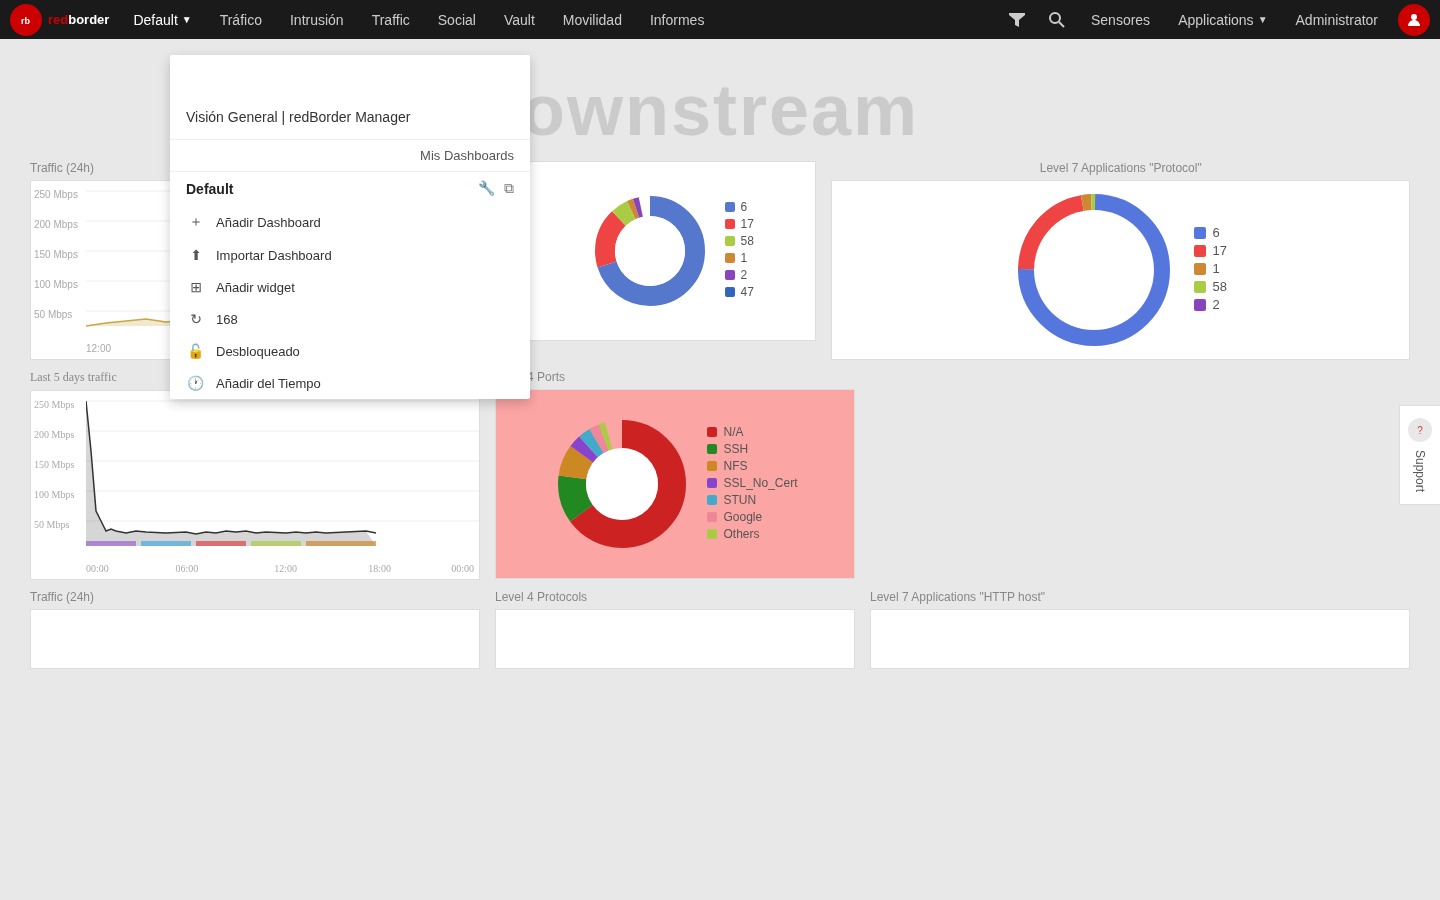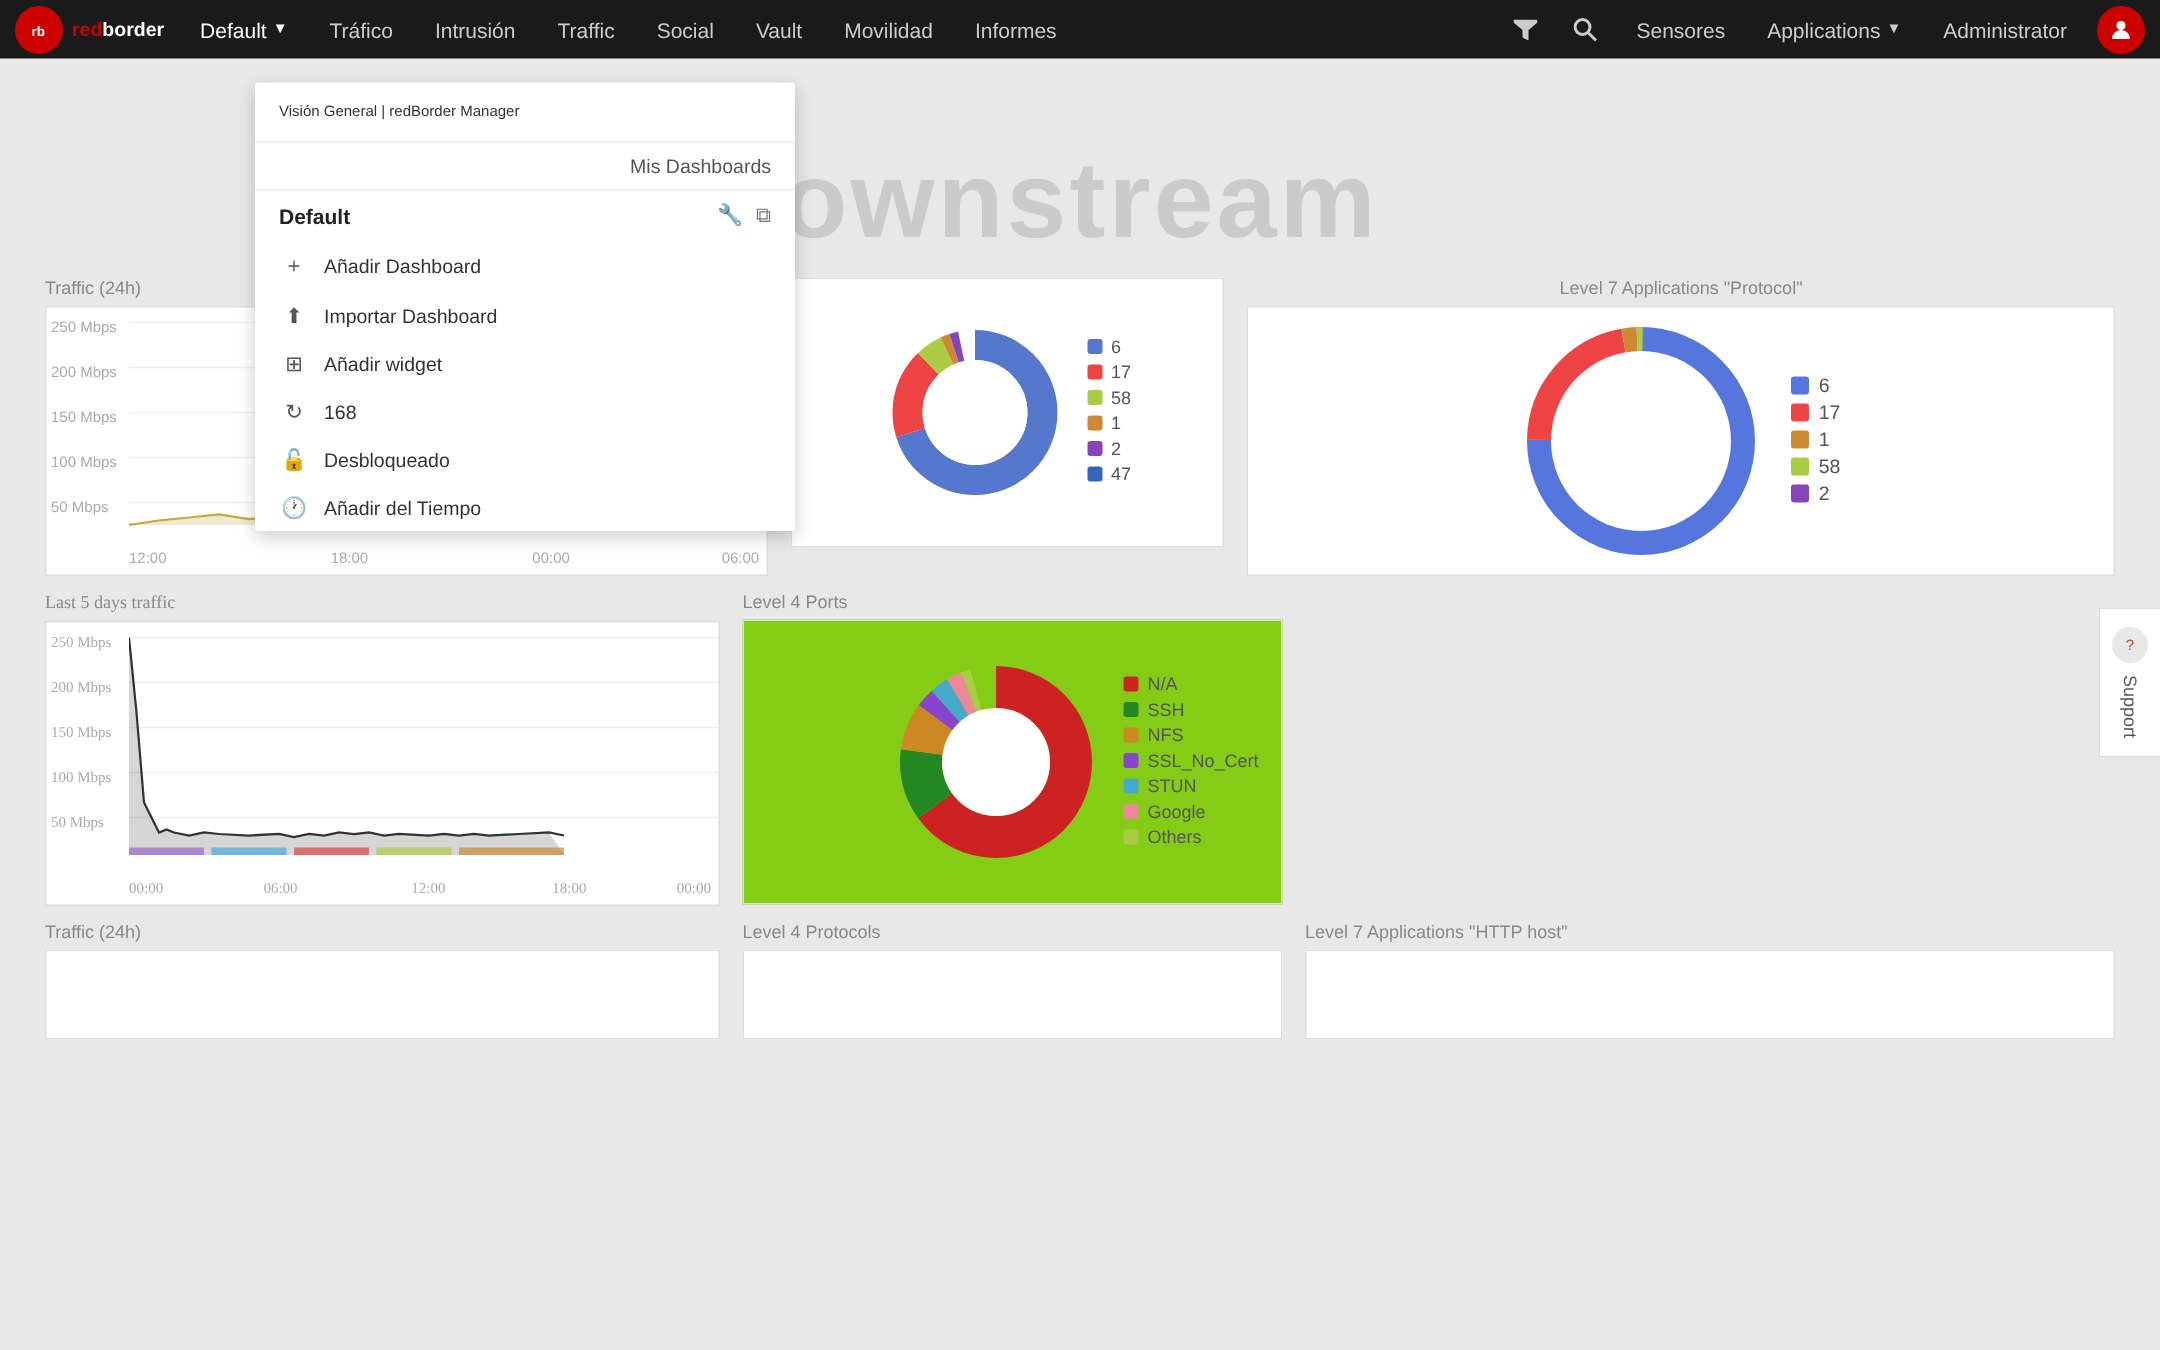--- a/index.html
+++ b/index.html
@@ -57,23 +57,24 @@
       top: 55px;
       left: 170px;
       background: white;
       width: 360px;
       box-shadow: 0 4px 12px rgba(0,0,0,0.2);
       z-index: 200;
       border-radius: 2px;
     }
     .dropdown-header {
       padding: 14px 16px;
-      font-size: 10px;
+      font-size: 14px;
       color: #333;
       border-bottom: 1px solid #eee;
+      margin-top: 40px;
     }
     .dropdown-my-dashboards {
       text-align: right;
       padding: 8px 16px;
       font-size: 13px;
       color: #555;
       border-bottom: 1px solid #eee;
     }
     .dropdown-section {
       padding: 8px 16px;
@@ -105,21 +106,20 @@
       margin-right: 10px;
       color: #555;
       font-size: 14px;
       display: flex; align-items: center; justify-content: center;
     }
 
     
     .content {
       padding: 10px;
       position: relative;
-      margin-top: 24px;
     }
     .legend-item {
       display: flex;
       align-items: center;
       margin-bottom: 3px;
     }
     .legend-dot {
       width: 10px; height: 10px;
       border-radius: 2px;
       margin-right: 6px;
@@ -407,21 +407,21 @@
         <span style="position:absolute; bottom:5px; left:55px; font-size:10px; color:#aaa;">00:00</span>
         <span style="position:absolute; bottom:5px; left:calc(55px + 20%); font-size:10px; color:#aaa;">06:00</span>
         <span style="position:absolute; bottom:5px; left:calc(55px + 42%); font-size:10px; color:#aaa;">12:00</span>
         <span style="position:absolute; bottom:5px; left:calc(55px + 63%); font-size:10px; color:#aaa;">18:00</span>
         <span style="position:absolute; bottom:5px; right:5px; font-size:10px; color:#aaa;">00:00</span>
       </div>
     </div>
 
     <div style="flex:0.8;">
       <div style="font-size:12px; color:#888; margin-bottom:5px;">Level 4 Ports</div>
-      <div style="background:#84cc16; border:1px solid #ddd; height:190px; display:flex; align-items:center; justify-content:flex-end; gap:15px; padding:15px;">
+      <div style="background:#fca5a5; border:1px solid #ddd; height:190px; display:flex; align-items:center; justify-content:center; gap:15px; padding:15px;">
         <svg width="140" height="140" viewBox="0 0 140 140">
 
           <circle cx="70" cy="70" r="50" fill="none" stroke="#cc2222" stroke-width="28" stroke-dasharray="204 110" stroke-dashoffset="0" transform="rotate(-90 70 70)"></circle>
 
           <circle cx="70" cy="70" r="50" fill="none" stroke="#228822" stroke-width="28" stroke-dasharray="38 276" stroke-dashoffset="-204" transform="rotate(-90 70 70)"></circle>
 
           <circle cx="70" cy="70" r="50" fill="none" stroke="#cc8822" stroke-width="28" stroke-dasharray="25 289" stroke-dashoffset="-242" transform="rotate(-90 70 70)"></circle>
 
           <circle cx="70" cy="70" r="50" fill="none" stroke="#8844cc" stroke-width="28" stroke-dasharray="10 304" stroke-dashoffset="-267" transform="rotate(-90 70 70)"></circle>
 

